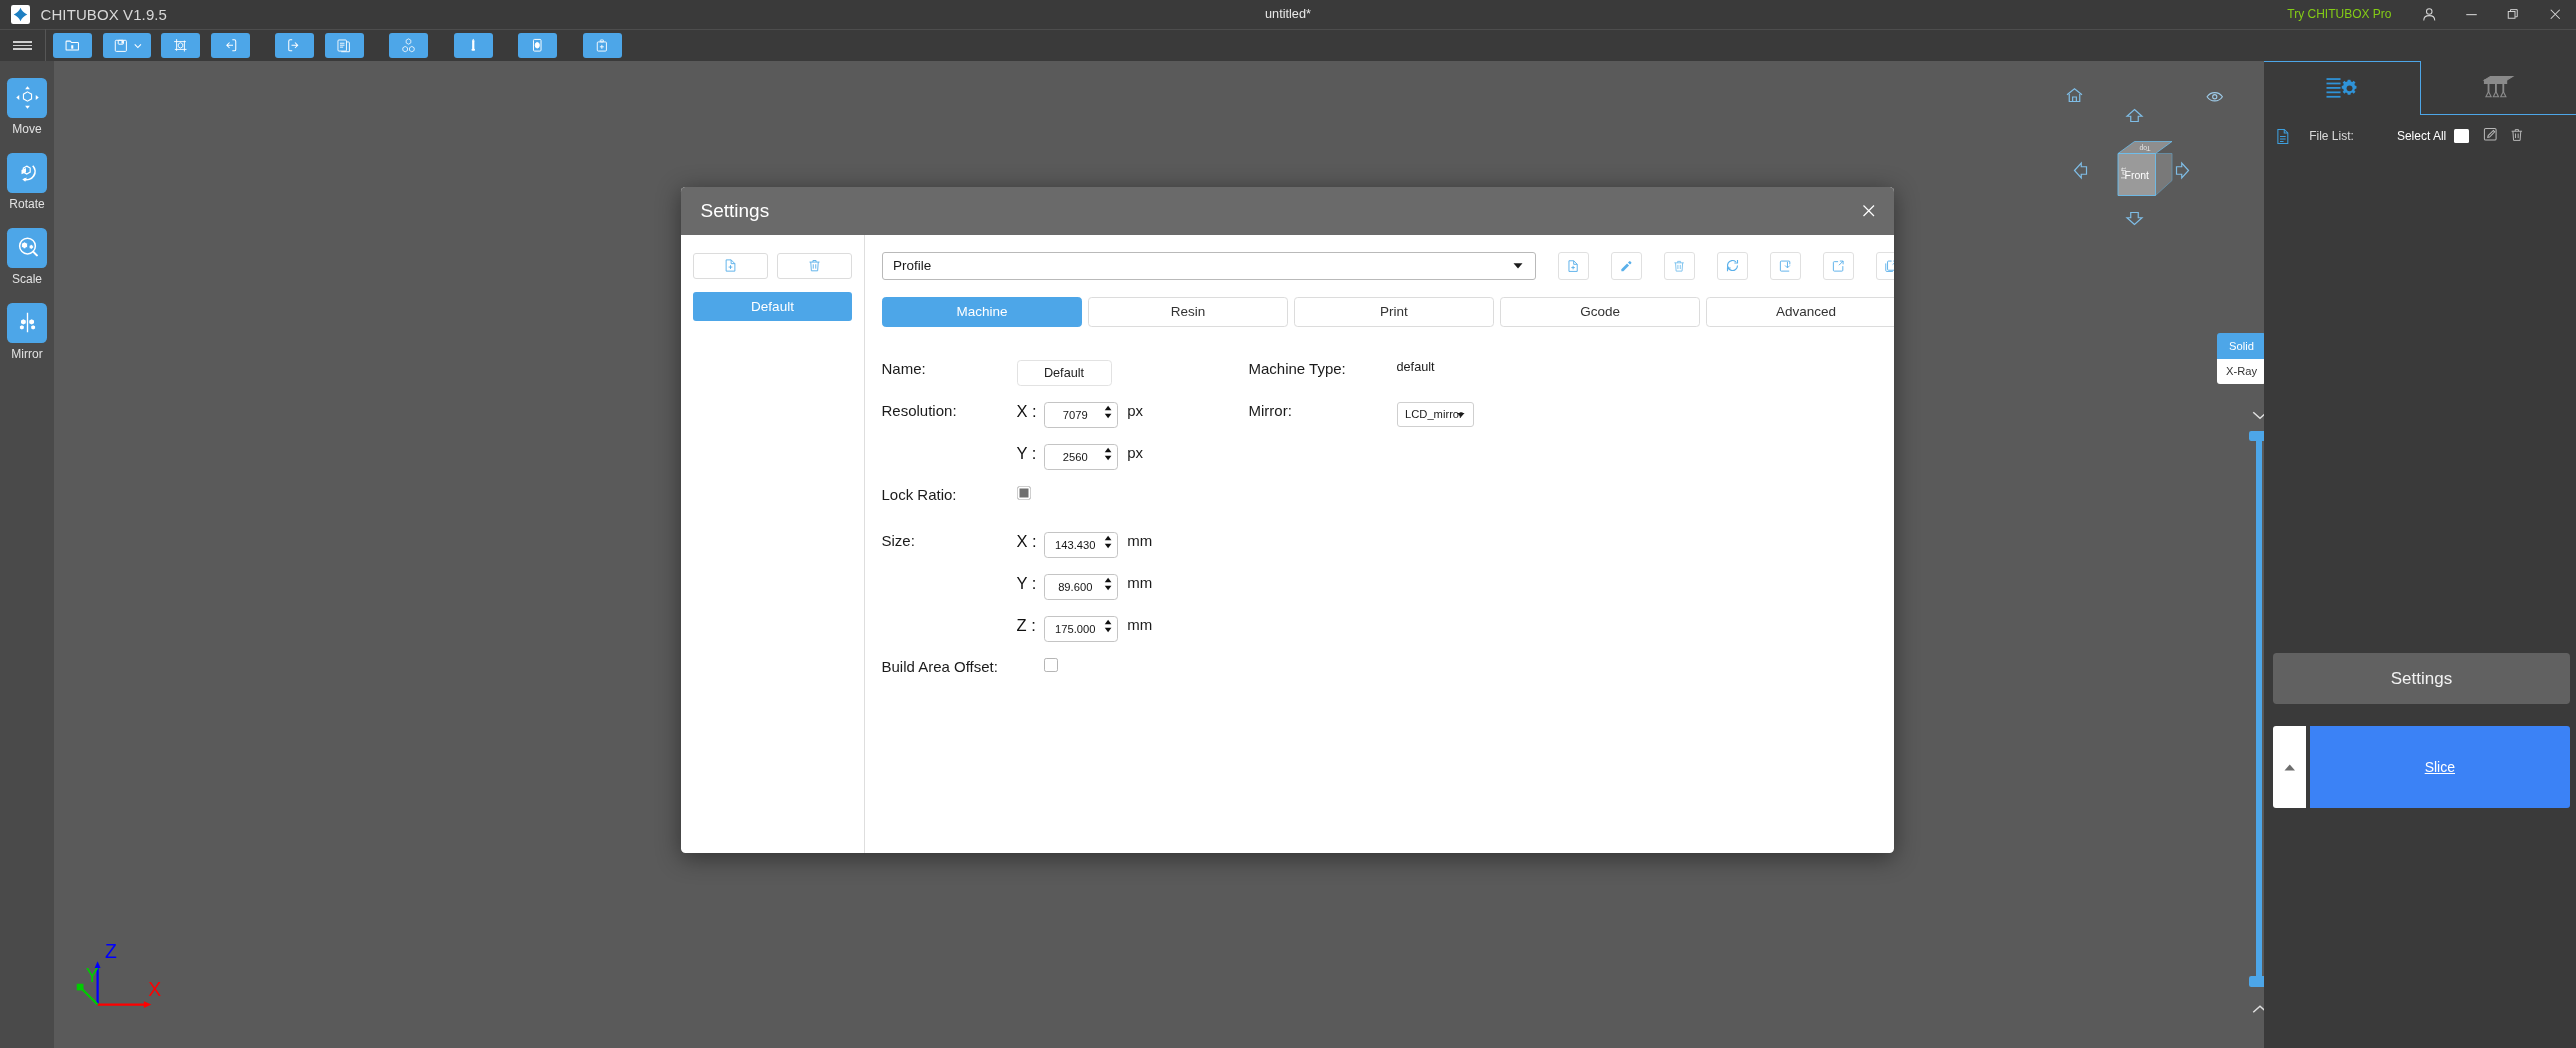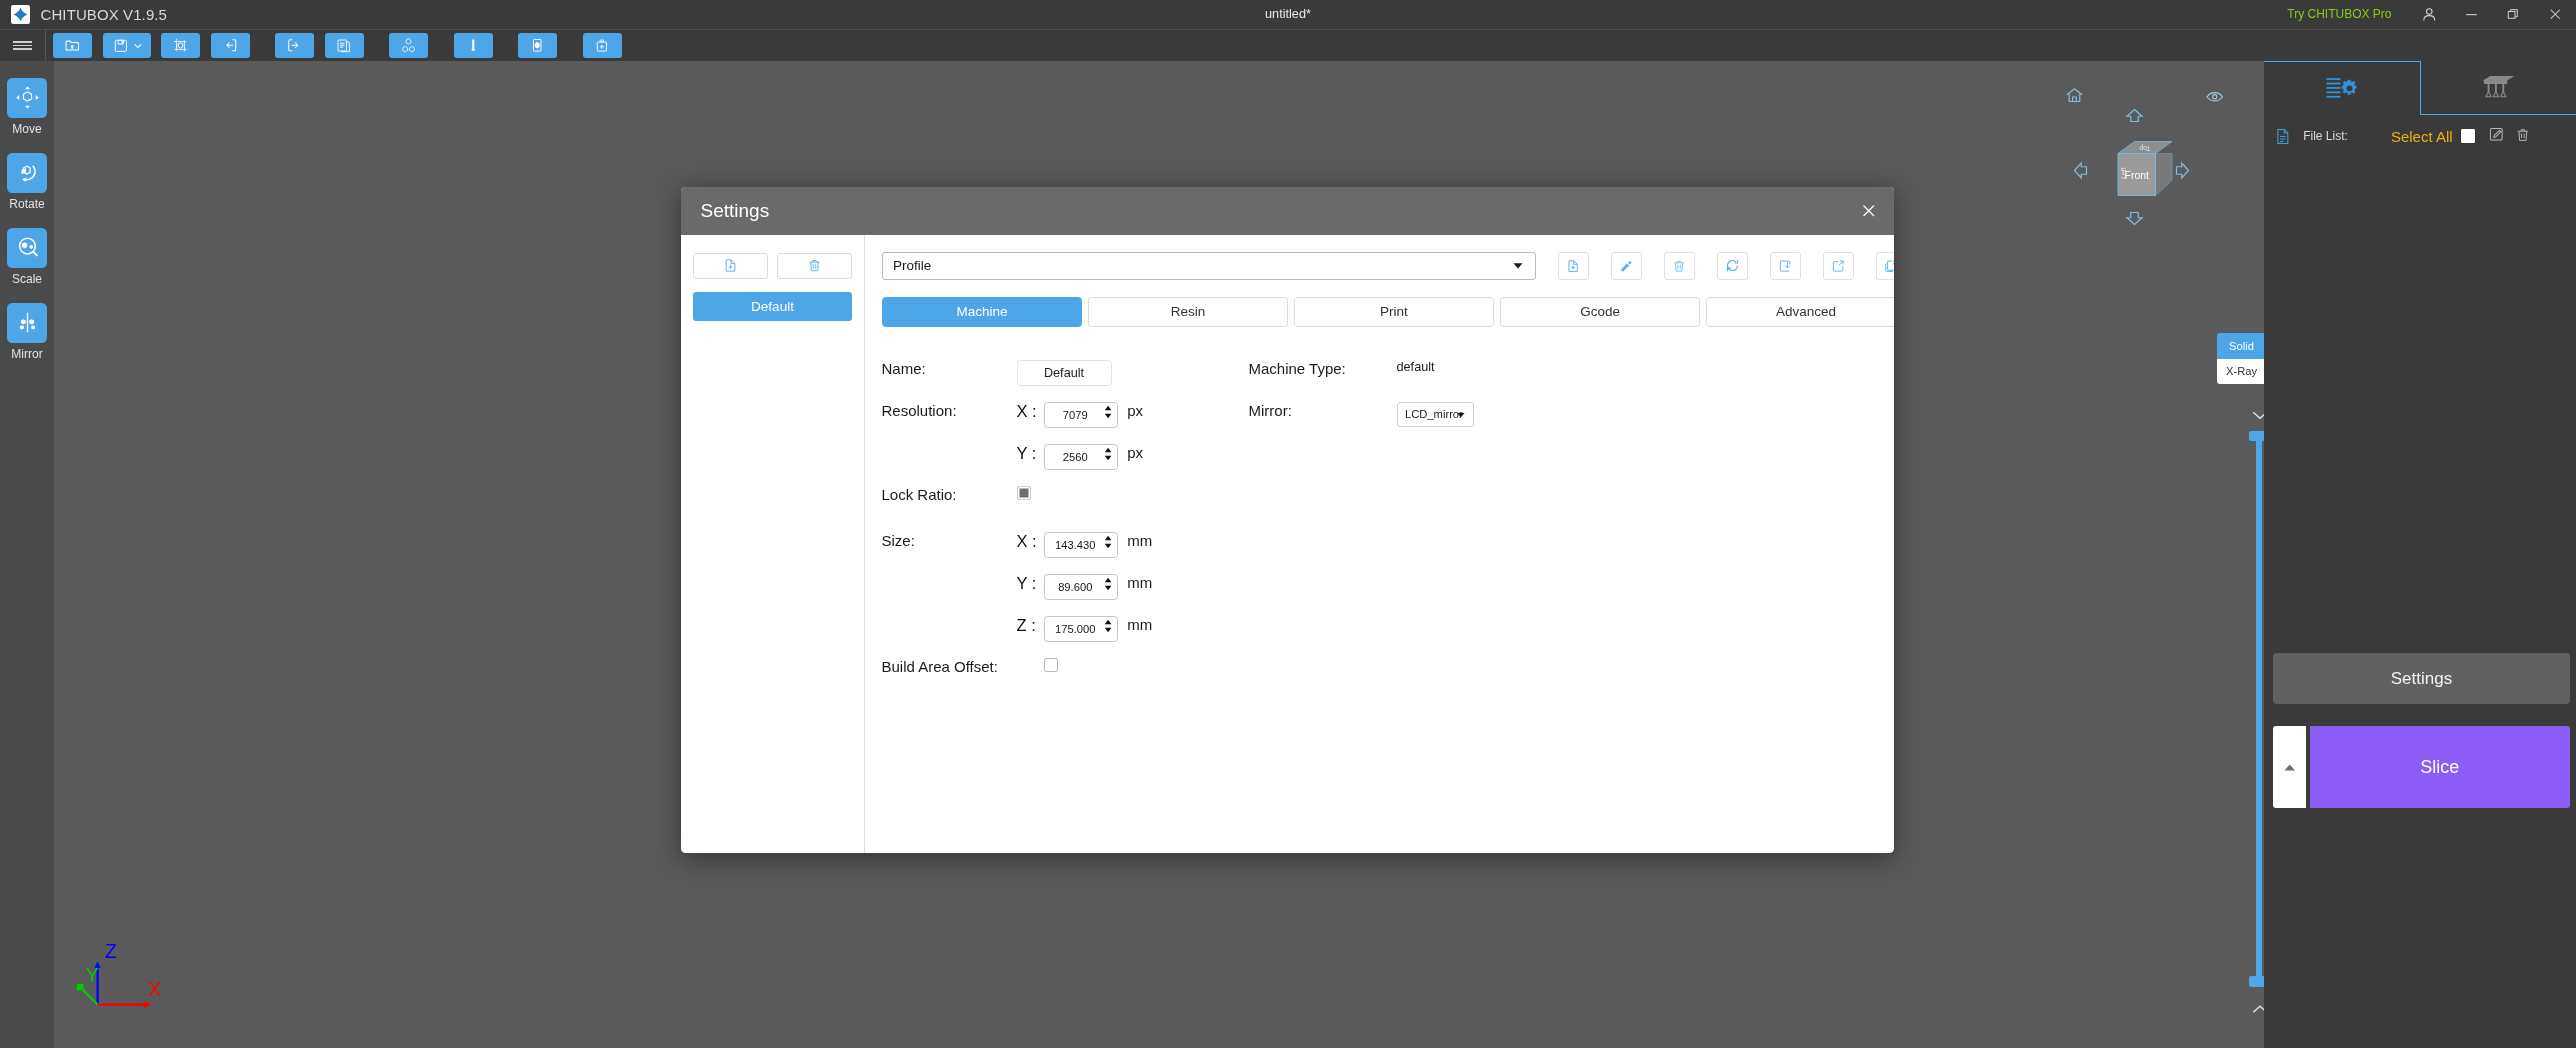--- a/index.html
+++ b/index.html
@@ -130,43 +130,43 @@
   }
   #rp-tabs { display:flex; height:54px; }
   .rp-tab {
     flex:1; display:flex; align-items:center; justify-content:center; cursor:pointer;
   }
   #rp-tab-settings { border-top:1.5px solid #4da6e8; border-right:0.7px solid #4da6e8; }
   #rp-tab-supports { border-bottom:0.7px solid #4da6e8; }
   #filelist-row {
     display:flex; align-items:center; height:42px; padding:0 10.5px; gap:0;
   }
-  #fl-label { color:#dcdcdc; font-size:12px; margin-left:13px; }
-  #fl-selectall { color:#eab308; font-size:15px; margin-left:43px; }
+  #fl-label { color:#dcdcdc; font-size:12px; margin-left:19px; }
+  #fl-selectall { color:#ffffff; font-size:12px; margin-left:43px; }
   #fl-checkbox {
     width:14.2px; height:14.2px; background:#fff; border-radius:1.5px;
     margin-left:8.2px; cursor:pointer;
   }
   #fl-edit { margin-left:13.5px; cursor:pointer; }
   #fl-del  { margin-left:10.5px; cursor:pointer; }
 
   #btn-settings-panel {
     position:absolute; left:9px; top:592px; width:297px; height:51px;
     background:#616161; border-radius:3.7px; color:#f2f2f2; font-size:17px;
     display:flex; align-items:center; justify-content:center; cursor:pointer;
   }
   #slice-row { position:absolute; left:9px; top:665px; width:297px; height:82px; display:flex; }
   #slice-more {
     width:33px; background:#ffffff; border-radius:3px 0 0 3px;
     display:flex; align-items:center; justify-content:center; cursor:pointer;
   }
   #slice-btn {
-    flex:1; background:#8b5cf6; margin-left:3.7px; border-radius:0 3px 3px 0;
+    flex:1; background:#3b82f6; margin-left:3.7px; border-radius:0 3px 3px 0;
     display:flex; align-items:center; justify-content:center;
-    color:#fff; font-size:18px; cursor:pointer;
+    color:#fff; font-size:14px; cursor:pointer;text-decoration:underline;
   }
 
   
   #dialog {
     position:absolute; left:681px; top:187px; width:1213px; height:666px;
     background:#ffffff; border-radius:4.5px;
     box-shadow:0 4.5px 24px rgba(0,0,0,.45);
     overflow:hidden;
   }
   #dlg-header {

